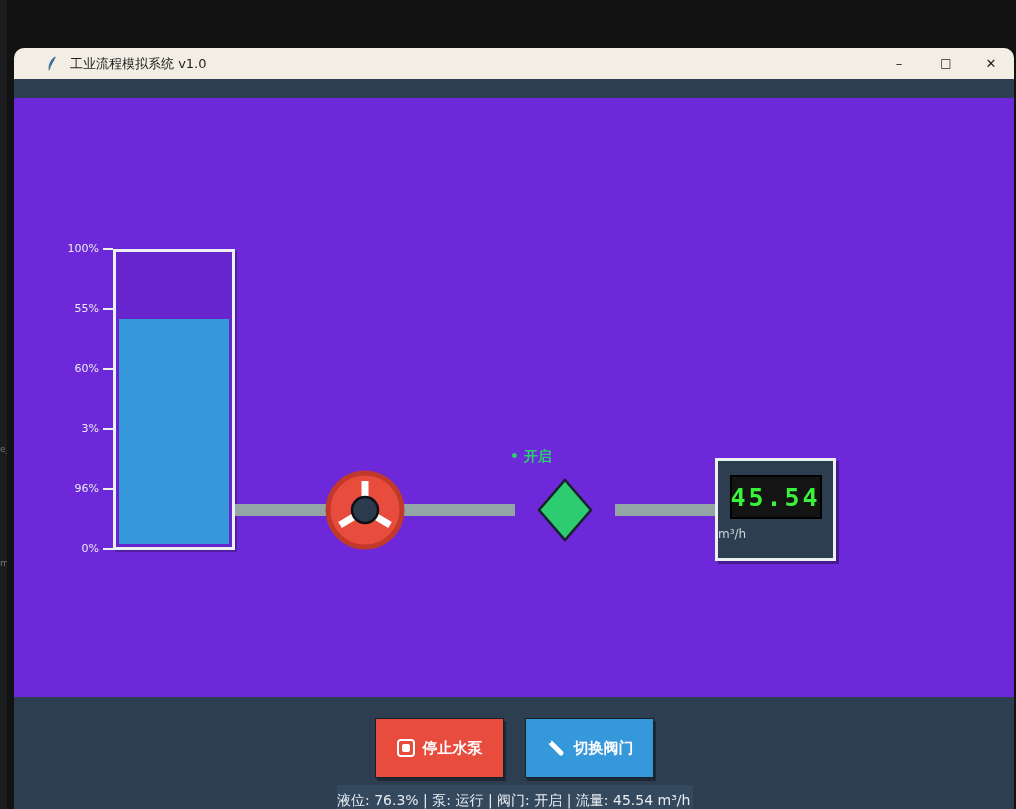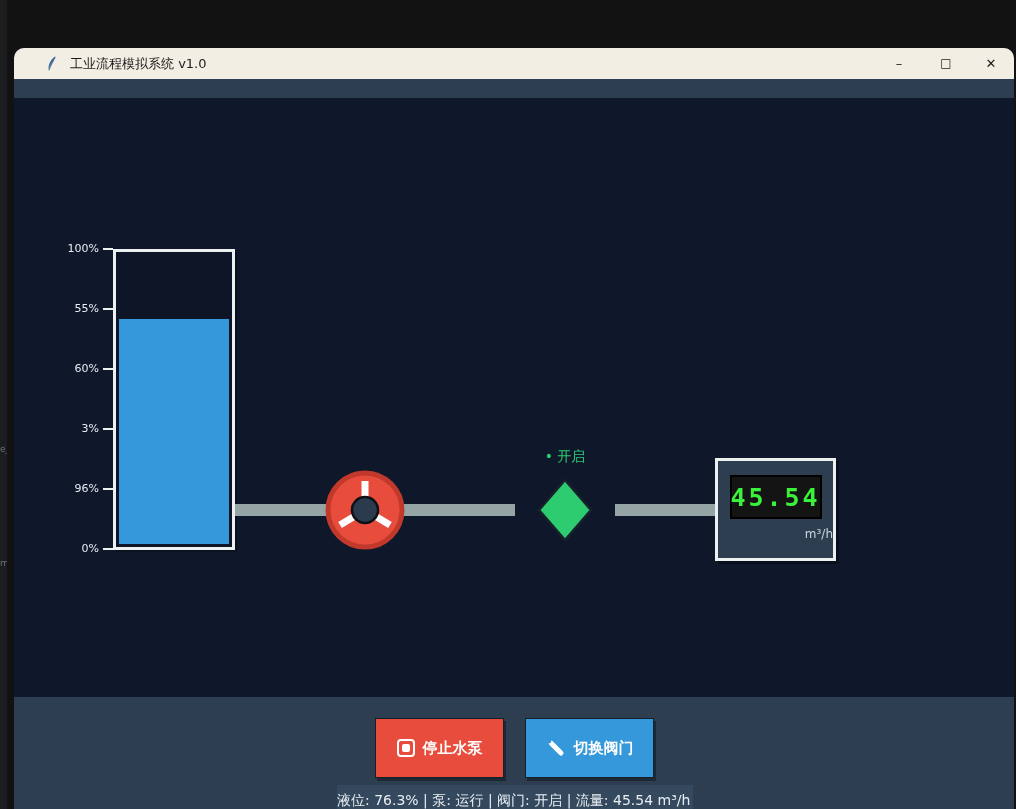--- a/index.html
+++ b/index.html
@@ -20,50 +20,50 @@
   .titlebar{position:absolute;left:0;top:0;width:100%;height:31px;background:#f3eee4;}
   .app-icon{position:absolute;left:30px;top:7px;width:17px;height:17px;}
   .title-text{position:absolute;left:56px;top:0;height:31px;line-height:31px;font-size:13px;color:#1c1c1c;}
   .winbtn{position:absolute;top:0;width:36px;height:31px;line-height:31px;text-align:center;
     color:#1a1a1a;font-size:13px;cursor:default;}
   .winbtn.min{right:97px;}
   .winbtn.max{right:50px;font-size:12px;}
   .winbtn.close{right:5px;font-size:13px;}
 
   
-  .canvas{position:absolute;left:0;top:50px;width:1000px;height:599px;background:#0f172a;}
+  .canvas{position:absolute;left:0;top:50px;width:1000px;height:599px;background:#6d28d9;}
 
   
   .tank{position:absolute;left:99px;top:151px;width:122px;height:301px;border:3px solid #ecf0f1;
     background:rgba(0,0,0,0.05);box-shadow:2px 2px 0 rgba(0,0,0,0.25);}
   .liquid{position:absolute;left:3px;right:3px;bottom:3px;background:#3498db;}
   .tick{position:absolute;width:10px;height:2px;background:#ecf0f1;left:89px;}
   .tick-label{position:absolute;left:38px;width:47px;text-align:right;font-size:11px;color:#e8edf2;}
 
   
   .pipe{position:absolute;top:406px;height:12px;background:#95a5a6;}
   .pipe1{left:221px;width:280px;}
   .pipe2{left:601px;width:100px;}
 
   
   .pump{position:absolute;left:309px;top:370px;width:84px;height:84px;}
 
   
-  .valve-label{position:absolute;left:496px;top:350px;width:110px;text-align:center;
-    font-size:14px;font-weight:normal;color:#2ecc71;}
+  .valve-label{position:absolute;left:496px;top:350px;width:110px;text-align:left;
+    font-size:14px;font-weight:bold;color:#2ecc71;}
   .valve{position:absolute;left:523px;top:380px;width:56px;height:64px;}
 
   
   .meter{position:absolute;left:701px;top:360px;width:121px;height:103px;border:3px solid #ecf0f1;
     background:#2c3e50;box-shadow:3px 3px 0 rgba(0,0,0,0.35);}
   .lcd{width:92px;height:44px;margin:14px auto 0;background:#141414;border:2px solid #000;
     display:flex;align-items:center;justify-content:center;}
   .lcd-value{font-family:"DejaVu Sans Mono","Liberation Mono",monospace;font-weight:bold;
     font-size:25px;color:#3bf23b;letter-spacing:3px;}
-  .meter-unit{margin-top:8px;text-align:right;font-size:12px;color:#cdd6dd;}
+  .meter-unit{margin-top:8px;text-align:left;font-size:12px;color:#cdd6dd;}
 
   
   .ctl-btn{position:absolute;top:670px;width:129px;height:60px;border:1px solid #15202a;
     display:flex;align-items:center;justify-content:center;gap:8px;color:#fff;
     font-size:15px;font-weight:bold;cursor:pointer;box-shadow:2px 3px 0 rgba(0,0,0,0.35);}
   .btn-red{left:361px;background:#e74c3c;}
   .btn-blue{left:511px;background:#3498db;}
   .stop-glyph{width:18px;height:18px;border:2.5px solid #fff;border-radius:4px;
     display:flex;align-items:center;justify-content:center;}
   .stop-glyph b{display:block;width:8px;height:8px;background:#fff;border-radius:2px;}

